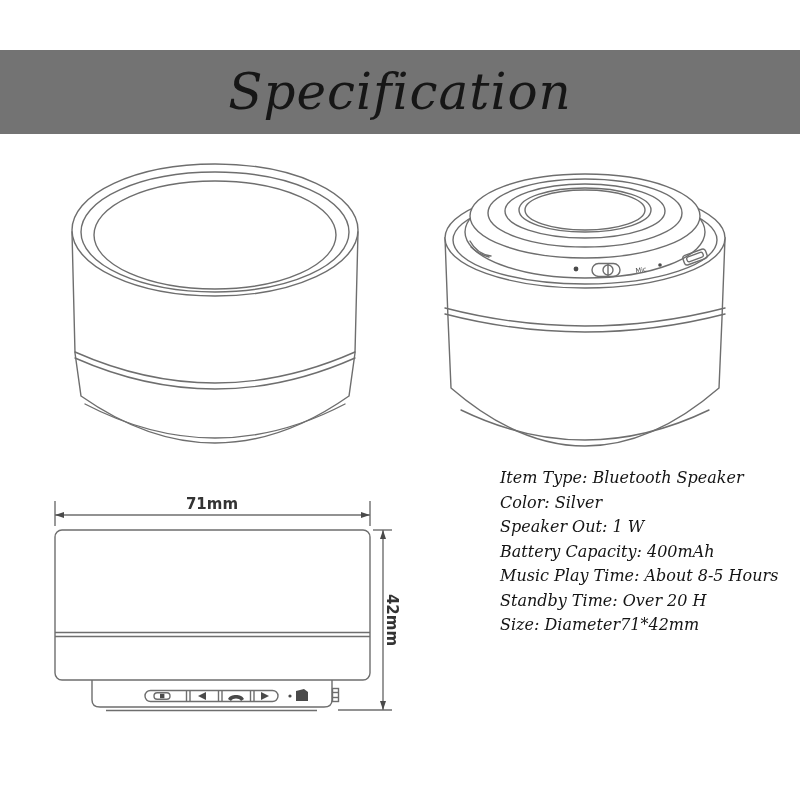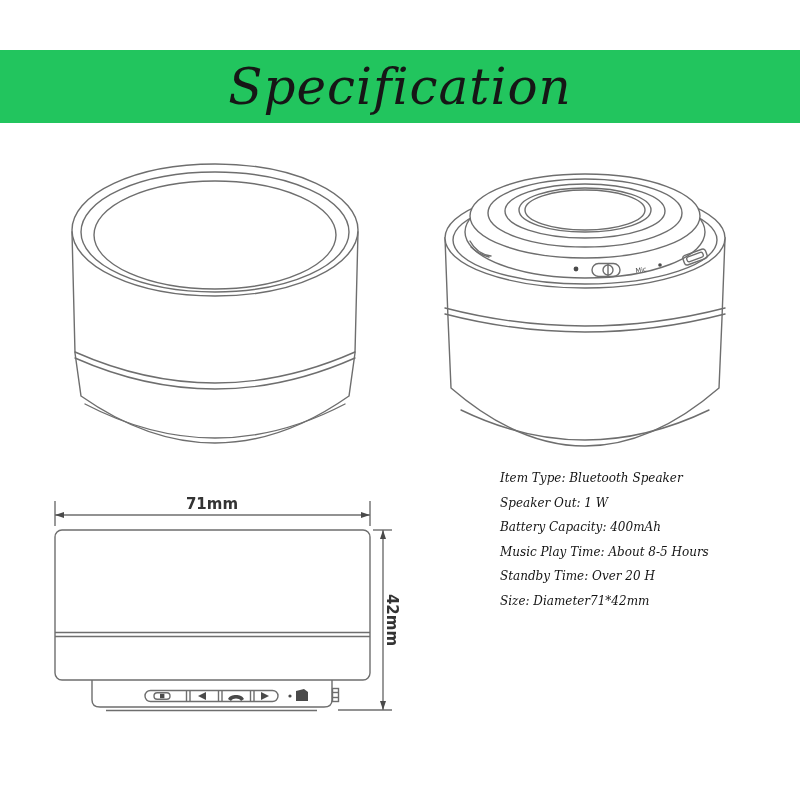--- a/index.html
+++ b/index.html
@@ -1,26 +1,26 @@
 <!DOCTYPE html>
 <html><head>
 <meta charset="utf-8">
 <style>
   html,body{margin:0;padding:0;background:#fff;}
   .page{position:relative;width:800px;height:800px;background:#ffffff;overflow:hidden;
         font-family:"DejaVu Serif",serif;}
-  .banner{position:absolute;left:0;top:50px;width:800px;height:73px;background:#22c55e;
+  .banner{position:absolute;left:0;top:50px;width:800px;height:84px;background:#737373;
           display:flex;align-items:center;justify-content:center;}
   .banner .title{font-style:italic;font-size:50px;color:#161616;letter-spacing:1px;}
   .drawing{position:absolute;}
   .svg-left{left:55px;top:158px;}
   .svg-right{left:424px;top:158px;}
   .svg-dim{left:40px;top:488px;}
   .specs{position:absolute;left:500px;top:466px;}
-  .spec-line{font-style:italic;font-size:12px;color:#141414;height:24.5px;line-height:24.6px;
+  .spec-line{font-style:italic;font-size:16px;color:#141414;height:24.5px;line-height:24.6px;
              white-space:nowrap;}
   text.dim-label{font-family:"DejaVu Sans",sans-serif;font-weight:bold;font-size:15px;}
   text.mic-label{font-family:"DejaVu Sans",sans-serif;font-size:6.5px;}
 </style>
 </head>
 <body>
 
 <div class="page">
 
   <div class="banner">
@@ -121,20 +121,21 @@
         <line x1="343" y1="42" x2="343" y2="222"></line>
         <polygon points="343,42 340,51 346,51" fill="#4a4a4a" stroke="none"></polygon>
         <polygon points="343,222 340,213 346,213" fill="#4a4a4a" stroke="none"></polygon>
       </g>
       <text class="dim-label" x="352" y="132" text-anchor="middle" dominant-baseline="central" transform="rotate(90 352 132)" fill="#333333" stroke="none">42mm</text>
     </g>
   </svg>
 
   <div class="specs">
     <div class="spec-line">Item Type: Bluetooth Speaker</div>
+    <div class="spec-line">Color: Silver</div>
     <div class="spec-line">Speaker Out: 1 W</div>
     <div class="spec-line">Battery Capacity: 400mAh</div>
     <div class="spec-line">Music Play Time: About 8-5 Hours</div>
     <div class="spec-line">Standby Time: Over 20 H</div>
     <div class="spec-line">Size: Diameter71*42mm</div>
   </div>
 
 </div>
 
 </body></html>

